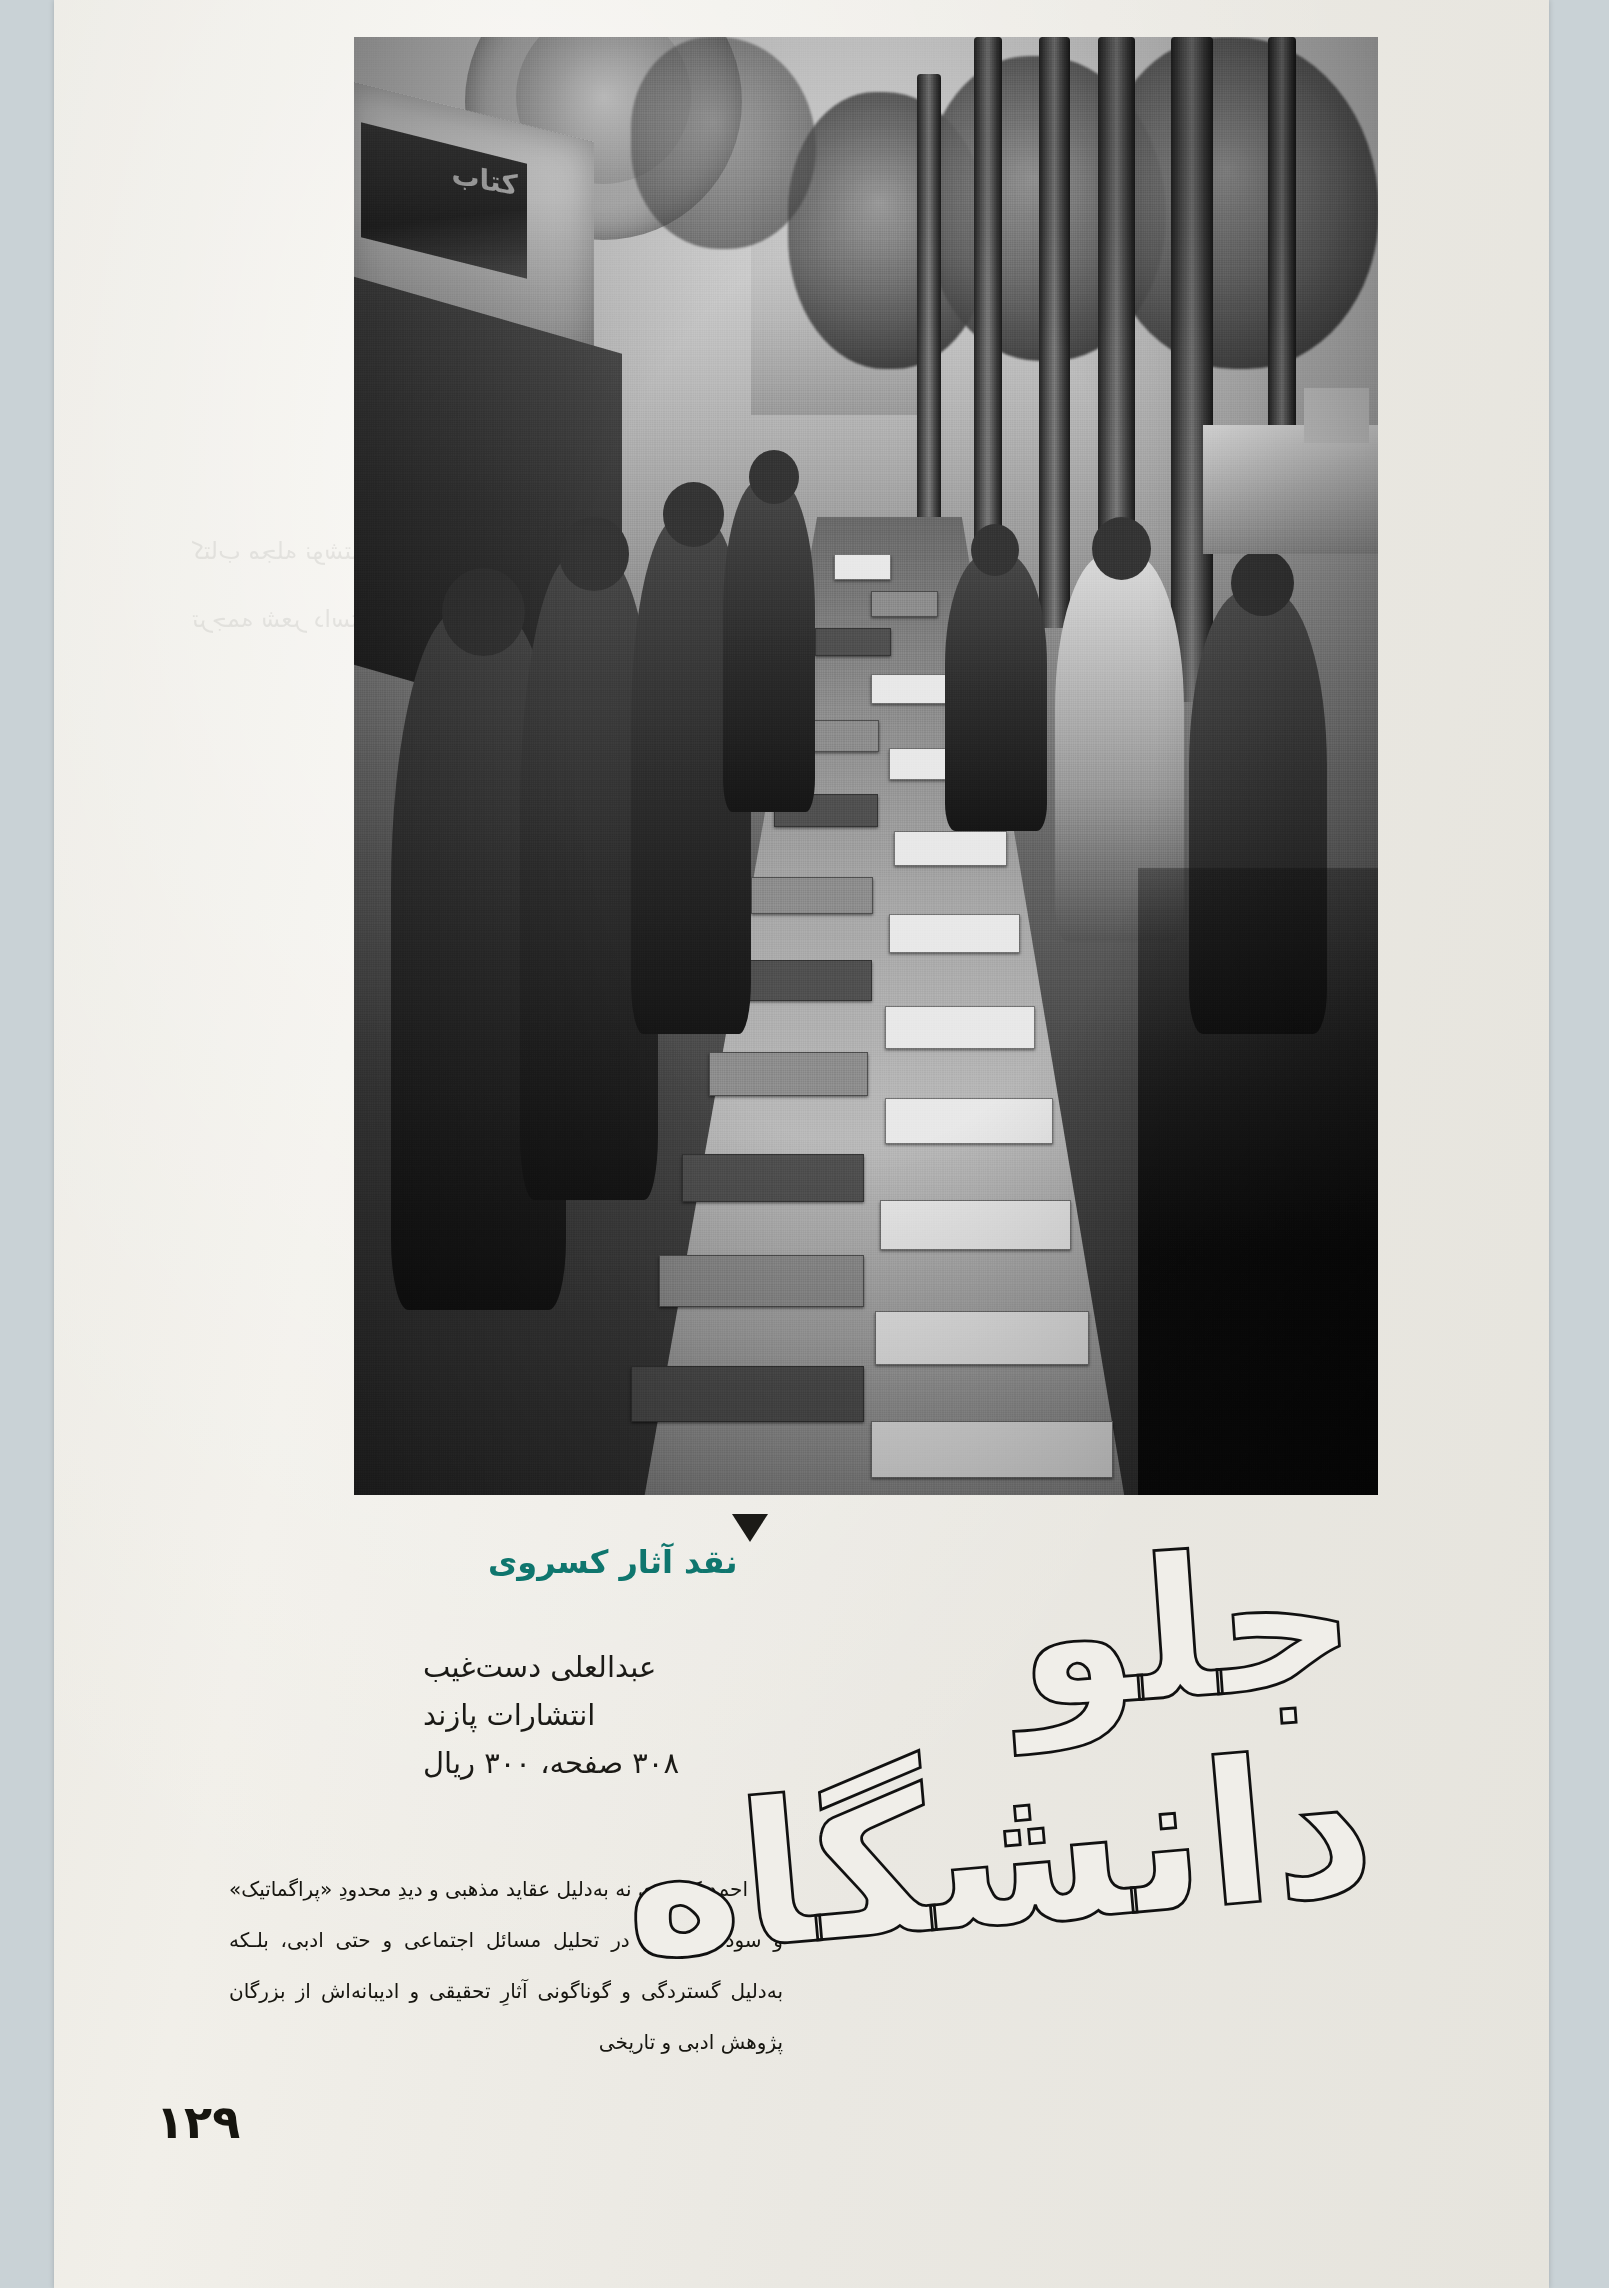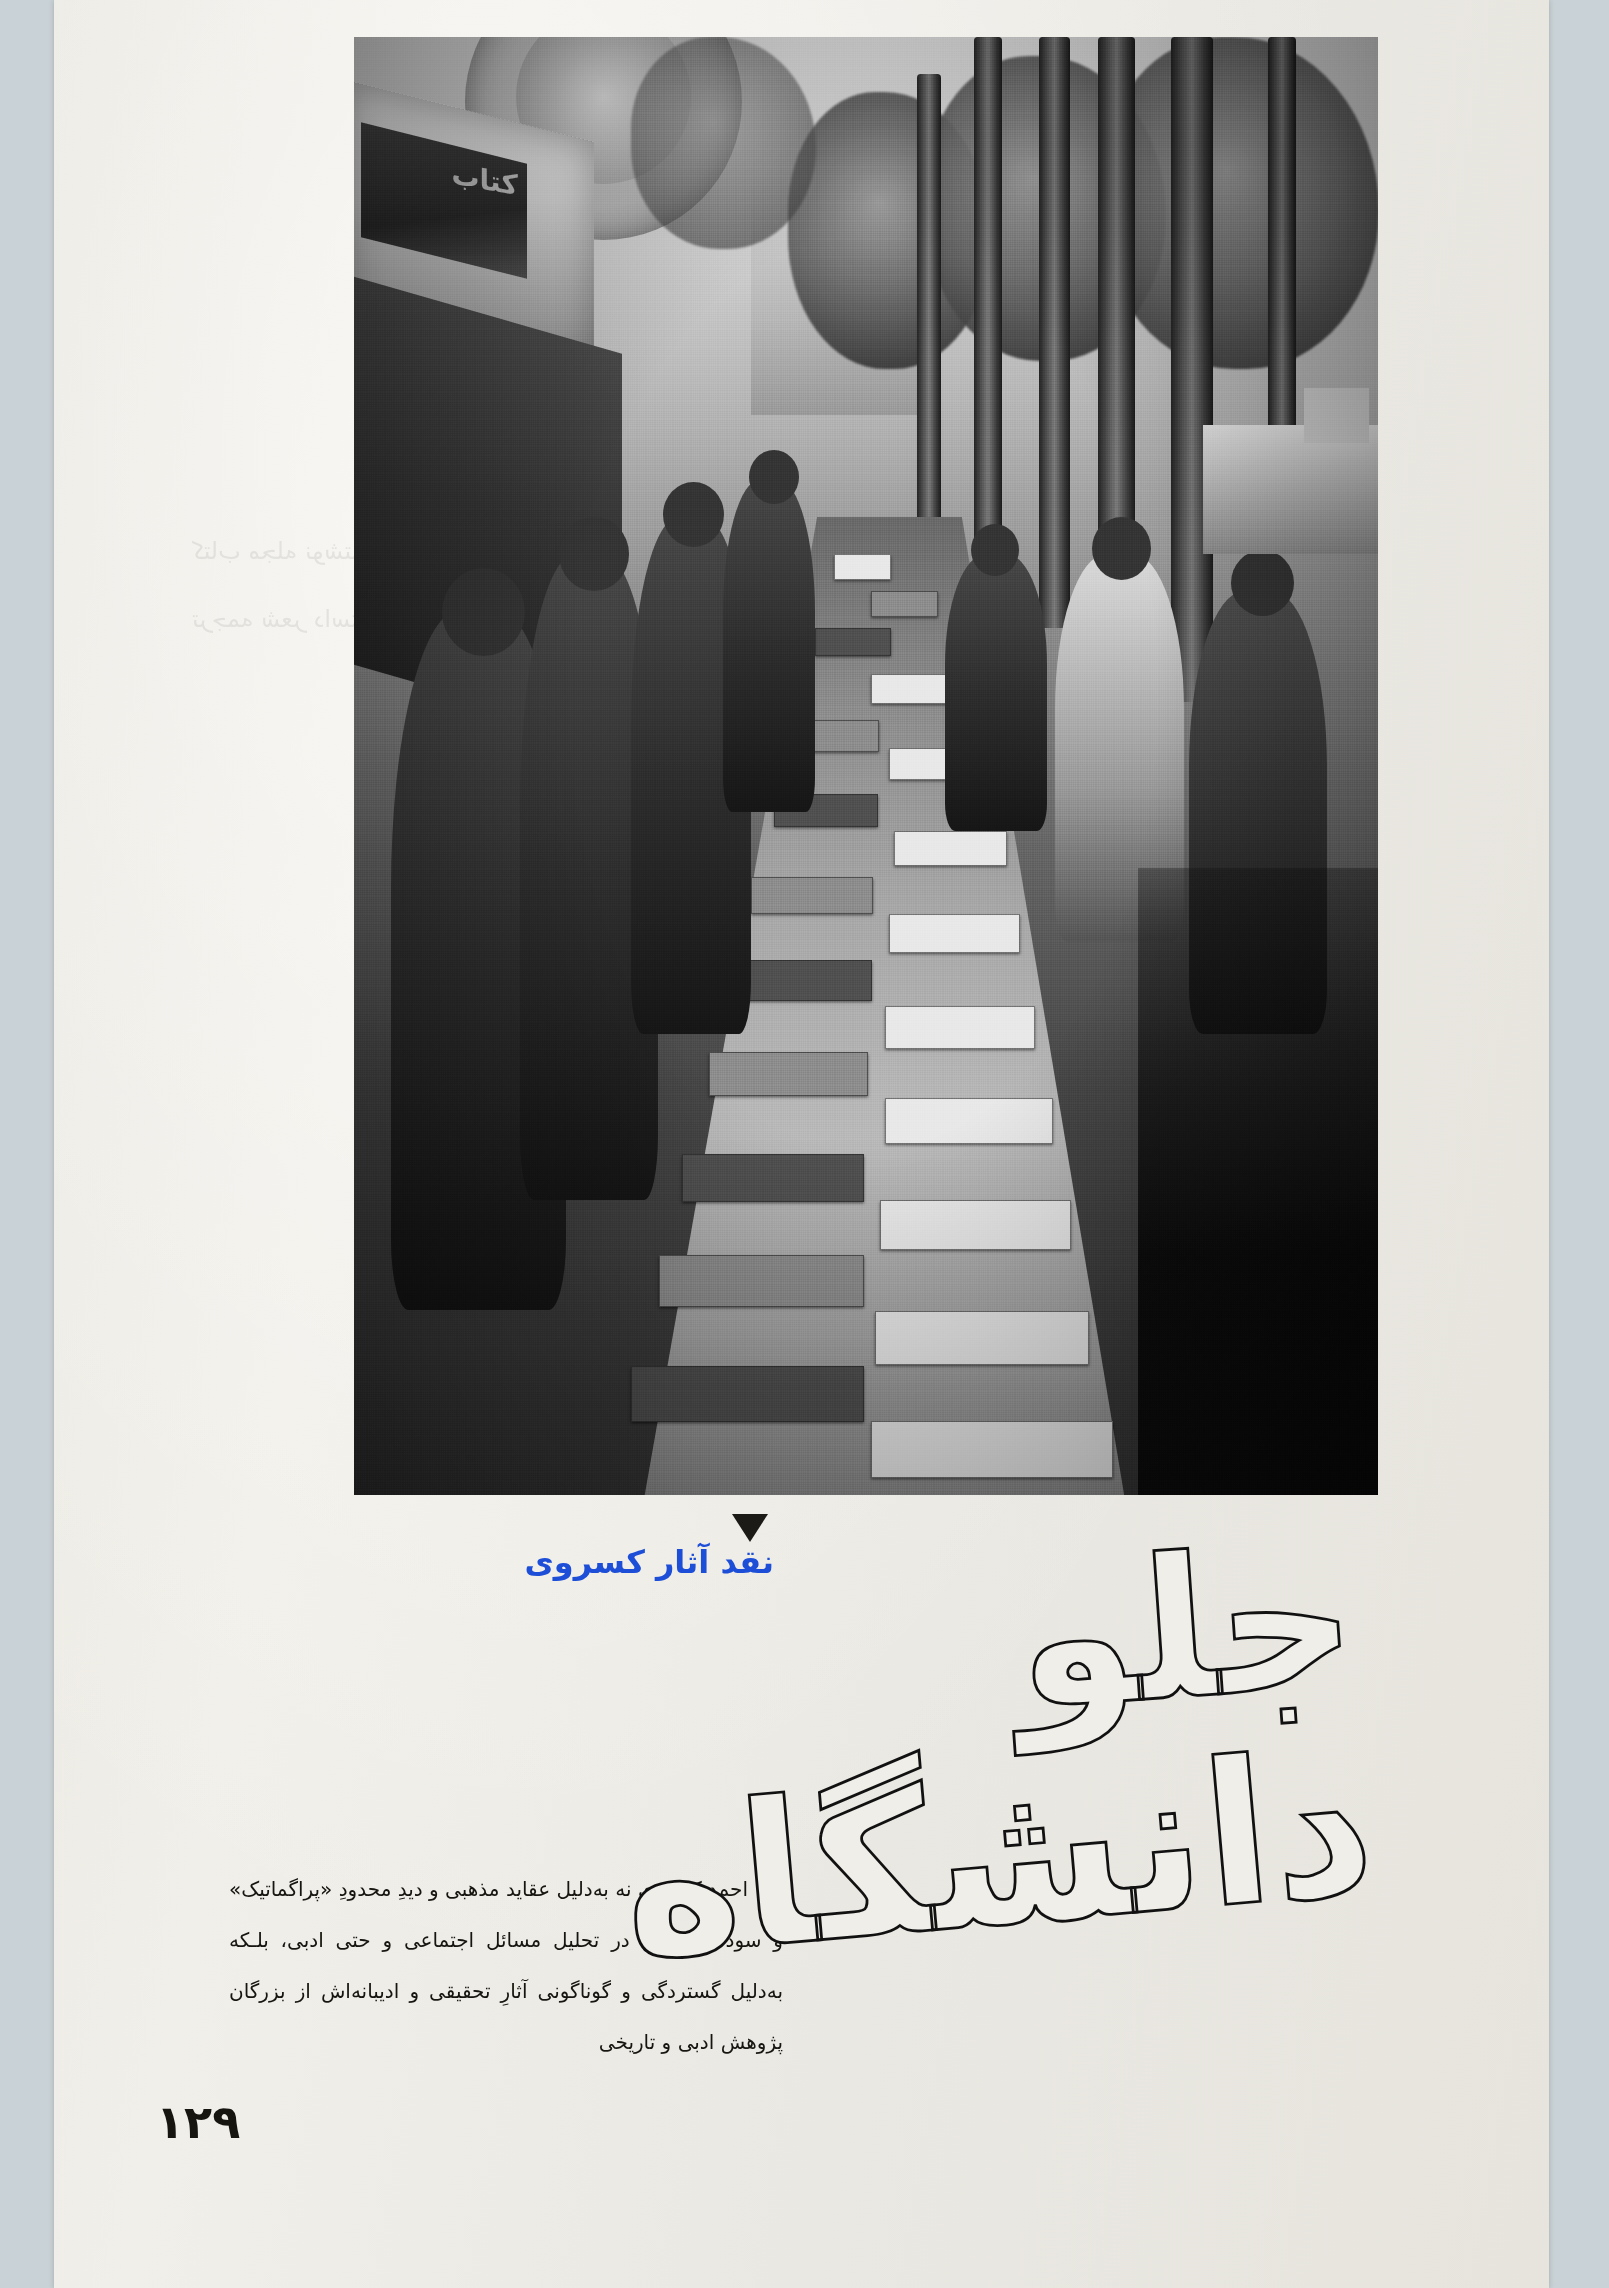--- a/index.html
+++ b/index.html
@@ -202,26 +202,26 @@
     width: 0; height: 0;
     border-left: 18.5px solid transparent;
     border-right: 18.5px solid transparent;
     border-top: 28px solid #1b1a17;
   }
   .kicker {
     position: absolute;
     left: 434px;
     top: 1543px;
     width: 286px;
-    text-align: right;
+    text-align: left;
     direction: rtl;
     font-family: "DejaVu Sans", sans-serif;
     font-weight: bold;
     font-size: 32px;
-    color: #1d4ed8;
+    color: #0f766e;
     letter-spacing: 0.5px;
   }
   .meta {
     position: absolute;
     left: 369px;
     top: 1643px;
     width: 351px;
     text-align: left;
     direction: rtl;
     font-family: "DejaVu Sans", sans-serif;
@@ -375,20 +375,25 @@
       <div class="ph-layer" style="left:auto; right:0; top:831px; width:240px; height:646px; background:linear-gradient(180deg,rgba(20,19,16,.35) 0%, rgba(18,17,14,.95) 60%, #15140f 100%); position:absolute;"></div>
 
       <div class="ph-grain"></div>
       <div class="ph-vignette"></div>
     </div>
 
     <div class="triangle"></div>
 
     <div class="kicker">نقد آثار کسروی</div>
 
+    <div class="meta">
+      <div>عبدالعلی دست‌غیب</div>
+      <div>انتشارات پازند</div>
+      <div>۳۰۸ صفحه، ۳۰۰ ریال</div>
+    </div>
 
     <div class="body-col">
       <p>احمد کسروی نه به‌دلیل عقاید مذهبی و دیدِ محدودِ «پراگماتیک» و سودگرایانه‌اش در تحلیل مسائل اجتماعی و حتی ادبی، بلـکه به‌دلیل گستردگی و گوناگونی آثارِ تحقیقی و ادیبانه‌اش از بزرگان پژوهش ادبی و تاریخی</p>
     </div>
 
     <div class="big-title">
       <div class="l1">جلو</div>
       <div class="l2">دانشگاه</div>
     </div>
 

